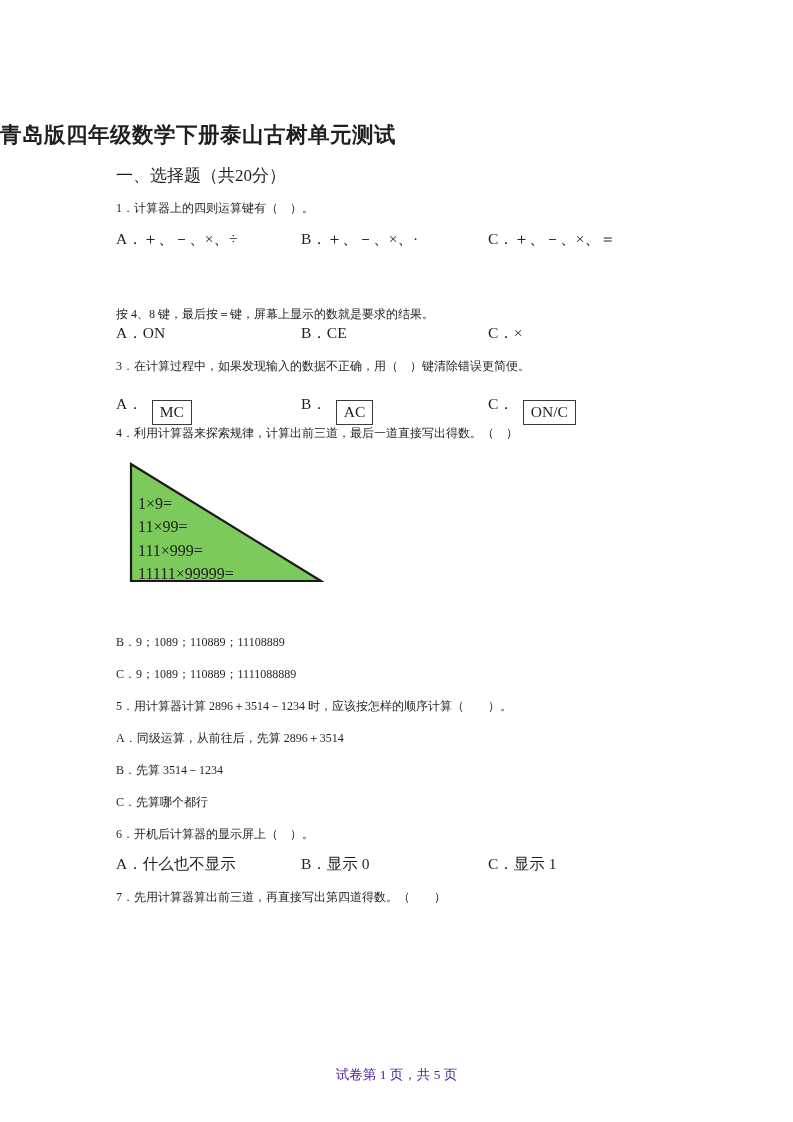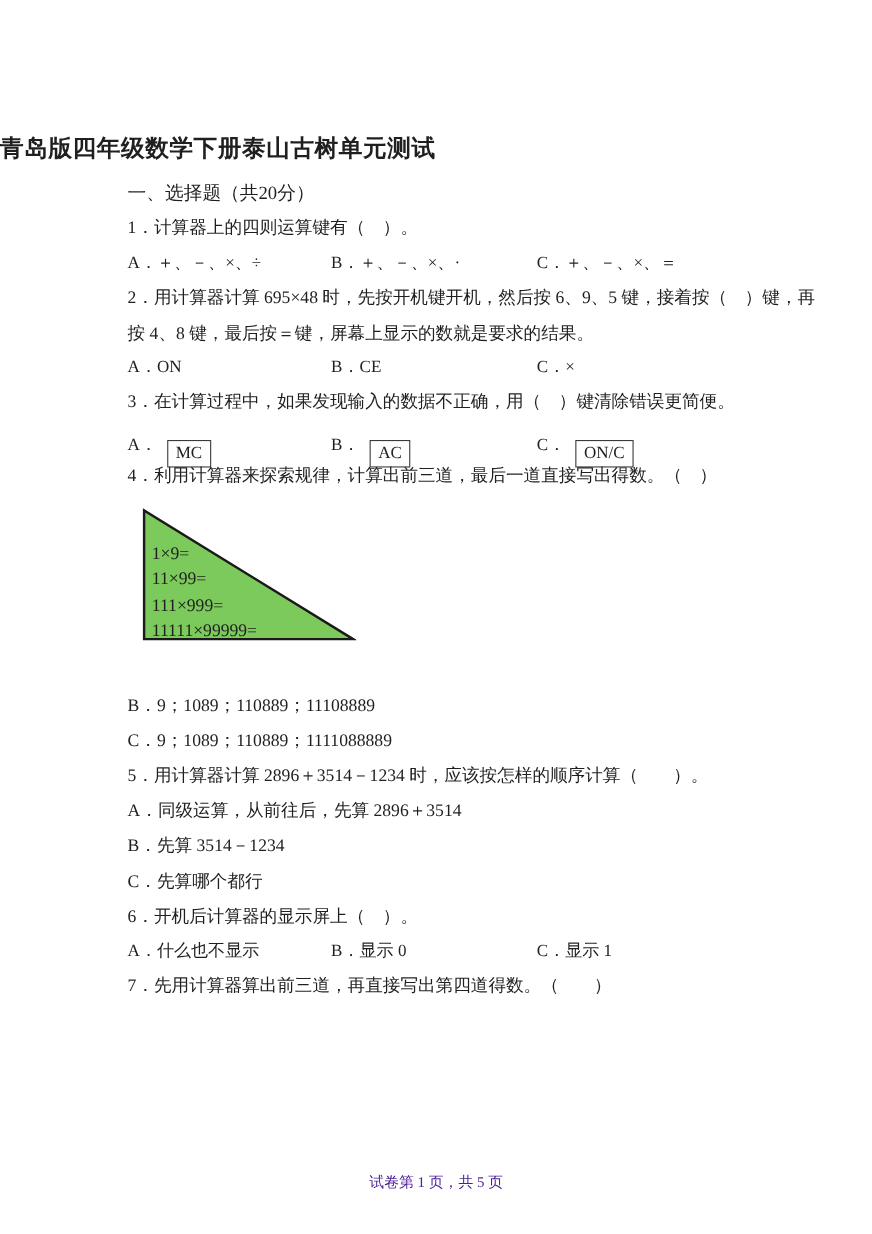--- a/index.html
+++ b/index.html
@@ -8,21 +8,21 @@
     width:793px;height:1122px;
     margin:0 auto;
     background:#ffffff;
     font-family:"Liberation Serif","DejaVu Serif",serif;
     color:#1f1f1f;
     overflow:hidden;
   }
   .line{
     position:absolute;
     left:116px;
-    font-size:16px;
+    font-size:12px;
     white-space:nowrap;
     line-height:22px;
   }
   .doc-title{
     position:absolute;
     left:0;right:0;
     text-align:left;
     font-size:21.5px;
     font-weight:bold;
     letter-spacing:0.5px;
@@ -85,22 +85,21 @@
 
   <div class="section-heading" style="top:164px">一、选择题（共20分）</div>
 
   <div class="line" style="top:197px">1．计算器上的四则运算键有（　）。</div>
   <div class="opt-row" style="top:229px">
     <span class="opt col-a">A．＋、－、×、÷</span>
     <span class="opt col-b">B．＋、－、×、·</span>
     <span class="opt col-c">C．＋、－、×、＝</span>
   </div>
 
-  <div class="line" style="top:260px">2．用计算器计算 695×48 时，先按开机键开机，然后按 6、9、5 键，接着按（　）键，再</div>
-  <div class="line" style="top:293px">按 4、8 键，最后按＝键，屏幕上显示的数就是要求的结果。</div>
+  <div class="line" style="top:303px">按 4、8 键，最后按＝键，屏幕上显示的数就是要求的结果。</div>
   <div class="opt-row" style="top:323px">
     <span class="opt col-a">A．ON</span>
     <span class="opt col-b">B．CE</span>
     <span class="opt col-c">C．×</span>
   </div>
 
   <div class="line" style="top:355px">3．在计算过程中，如果发现输入的数据不正确，用（　）键清除错误更简便。</div>
   <div class="opt-row" style="top:383px;height:30px">
     <span class="opt col-a">
       <span>A．</span>

